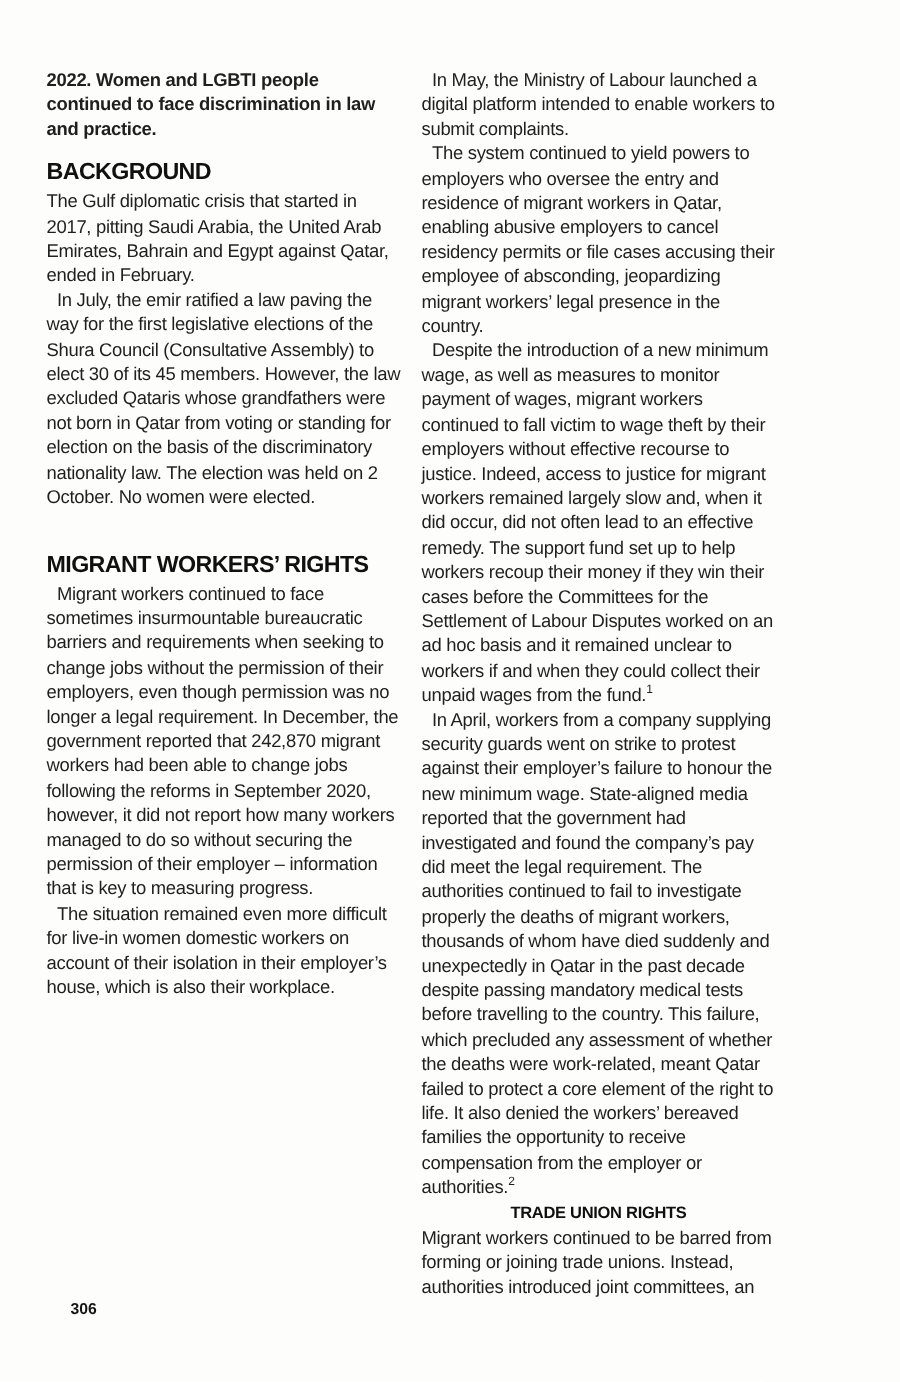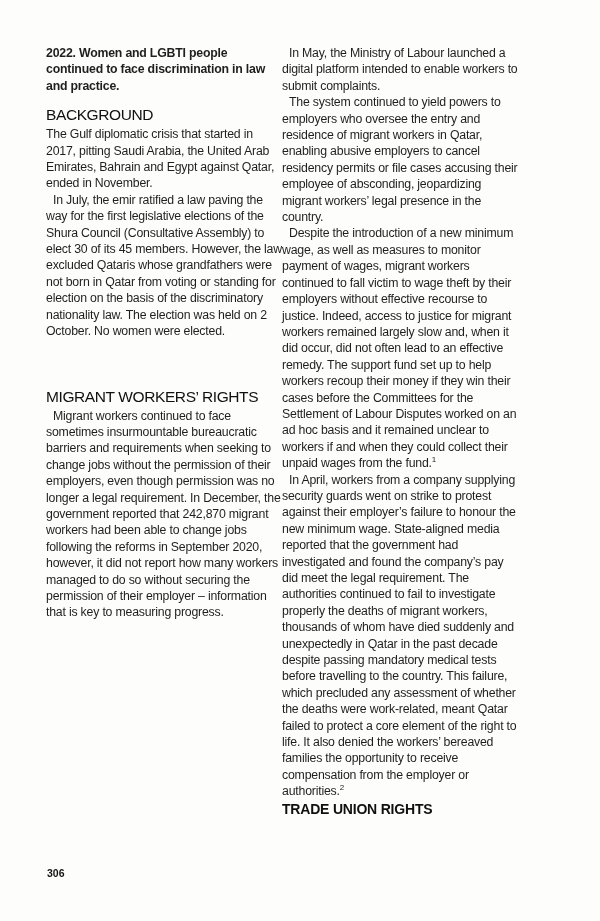--- a/index.html
+++ b/index.html
@@ -11,25 +11,25 @@
     position: relative;
     width: 600px;
     height: 921px;
     background: #fdfdfc;
     overflow: hidden;
     font-family: "Liberation Sans", sans-serif;
     color: #1c1c1c;
   }
   .columns {
     position: absolute;
-    left: 46px;
+    left: 31px;
     top: 45px;
     width: 487px;
     display: flex;
-    gap: 0;
+    gap: 14px;
   }
   .col {
     width: 236px;
     flex: 0 0 236px;
   }
   p.body {
     margin: 0;
     font-size: 12.3px;
     line-height: 16.4px;
     letter-spacing: -0.2px;
@@ -40,34 +40,35 @@
     text-indent: 7px;
   }
   .bold-intro {
     font-weight: bold;
     color: #111;
   }
   h2.section-heading {
     margin: 12px 0 3px 0;
     font-size: 15.5px;
     line-height: 17px;
-    font-weight: normal;
+    font-weight: bold;
     letter-spacing: -0.4px;
     color: #101010;
   }
   h2.migrant {
-    margin-top: 48px;
+    margin-top: 28px;
   }
   h3.sub-heading {
     margin: 2px 0 0 0;
-    font-size: 14px;
+    font-size: 11px;
     line-height: 15px;
     font-weight: bold;
     letter-spacing: -0.2px;
     color: #101010;
+    text-align: center;
   }
   sup.footnote {
     font-size: 8px;
     line-height: 0;
     vertical-align: super;
     letter-spacing: 0;
   }
   .footer {
     position: absolute;
     left: 47px;
@@ -84,34 +85,36 @@
 </head>
 <body>
 
 <div class="page">
   <div class="columns">
 
     <div class="col">
       <p class="body bold-intro">2022. Women and LGBTI people continued to face discrimination in law and practice.</p>
 
       <h2 class="section-heading">BACKGROUND</h2>
-      <p class="body">The Gulf diplomatic crisis that started in 2017, pitting Saudi Arabia, the United Arab Emirates, Bahrain and Egypt against Qatar, ended in November.</p>
+      <p class="body">The Gulf diplomatic crisis that started in 2017, pitting Saudi Arabia, the United Arab Emirates, Bahrain and Egypt against Qatar, ended in February.</p>
       <p class="body indent">In July, the emir ratified a law paving the way for the first legislative elections of the Shura Council (Consultative Assembly) to elect 30 of its 45 members. However, the law excluded Qataris whose grandfathers were not born in Qatar from voting or standing for election on the basis of the discriminatory nationality law. The election was held on 2 October. No women were elected.</p>
 
       <h2 class="section-heading migrant">MIGRANT WORKERS’ RIGHTS</h2>
       <p class="body indent">Migrant workers continued to face sometimes insurmountable bureaucratic barriers and requirements when seeking to change jobs without the permission of their employers, even though permission was no longer a legal requirement. In December, the government reported that 242,870 migrant workers had been able to change jobs following the reforms in September 2020, however, it did not report how many workers managed to do so without securing the permission of their employer – information that is key to measuring progress.</p>
+      <p class="body indent">The situation remained even more difficult for live-in women domestic workers on account of their isolation in their employer’s house, which is also their workplace.</p>
     </div>
 
     <div class="col">
       <p class="body indent">In May, the Ministry of Labour launched a digital platform intended to enable workers to submit complaints.</p>
       <p class="body indent">The system continued to yield powers to employers who oversee the entry and residence of migrant workers in Qatar, enabling abusive employers to cancel residency permits or file cases accusing their employee of absconding, jeopardizing migrant workers’ legal presence in the country.</p>
       <p class="body indent"><span>Despite the introduction of a new minimum wage, as well as measures to monitor payment of wages, migrant workers continued to fall victim to wage theft by their employers without effective recourse to justice. Indeed, access to justice for migrant workers remained largely slow and, when it did occur, did not often lead to an effective remedy. The support fund set up to help workers recoup their money if they win their cases before the Committees for the Settlement of Labour Disputes worked on an ad hoc basis and it remained unclear to workers if and when they could collect their unpaid wages from the fund.</span><sup class="footnote">1</sup></p>
       <p class="body indent"><span>In April, workers from a company supplying security guards went on strike to protest against their employer’s failure to honour the new minimum wage. State-aligned media reported that the government had investigated and found the company’s pay did meet the legal requirement. The authorities continued to fail to investigate properly the deaths of migrant workers, thousands of whom have died suddenly and unexpectedly in Qatar in the past decade despite passing mandatory medical tests before travelling to the country. This failure, which precluded any assessment of whether the deaths were work-related, meant Qatar failed to protect a core element of the right to life. It also denied the workers’ bereaved families the opportunity to receive compensation from the employer or authorities.</span><sup class="footnote">2</sup></p>
 
       <h3 class="sub-heading">TRADE UNION RIGHTS</h3>
+      <p class="body">Migrant workers continued to be barred from forming or joining trade unions. Instead, authorities introduced joint committees, an</p>
     </div>
 
   </div>
 
   <div class="footer">
     <span class="page-number">306</span>
   </div>
 </div>
 
 </body></html>

